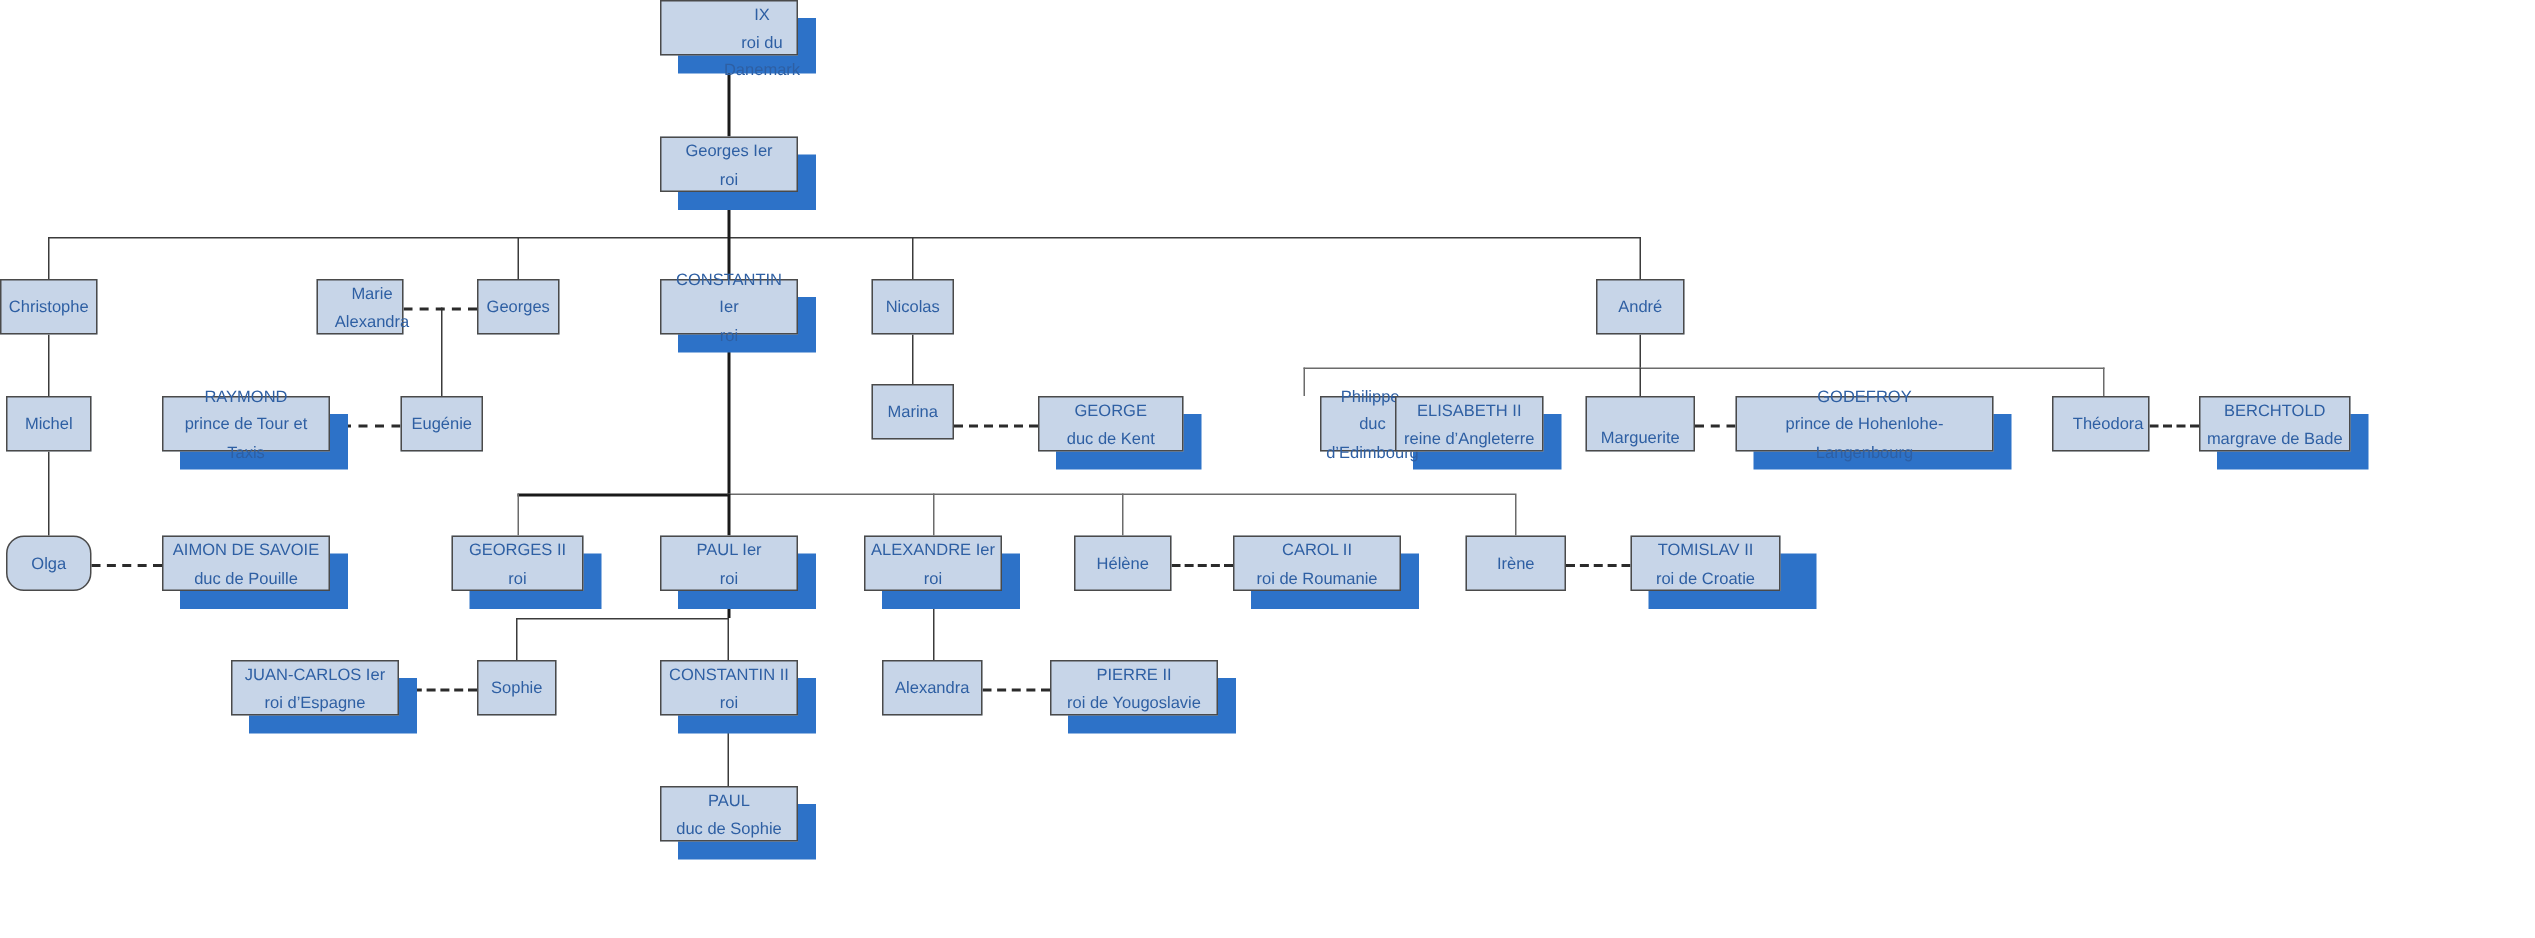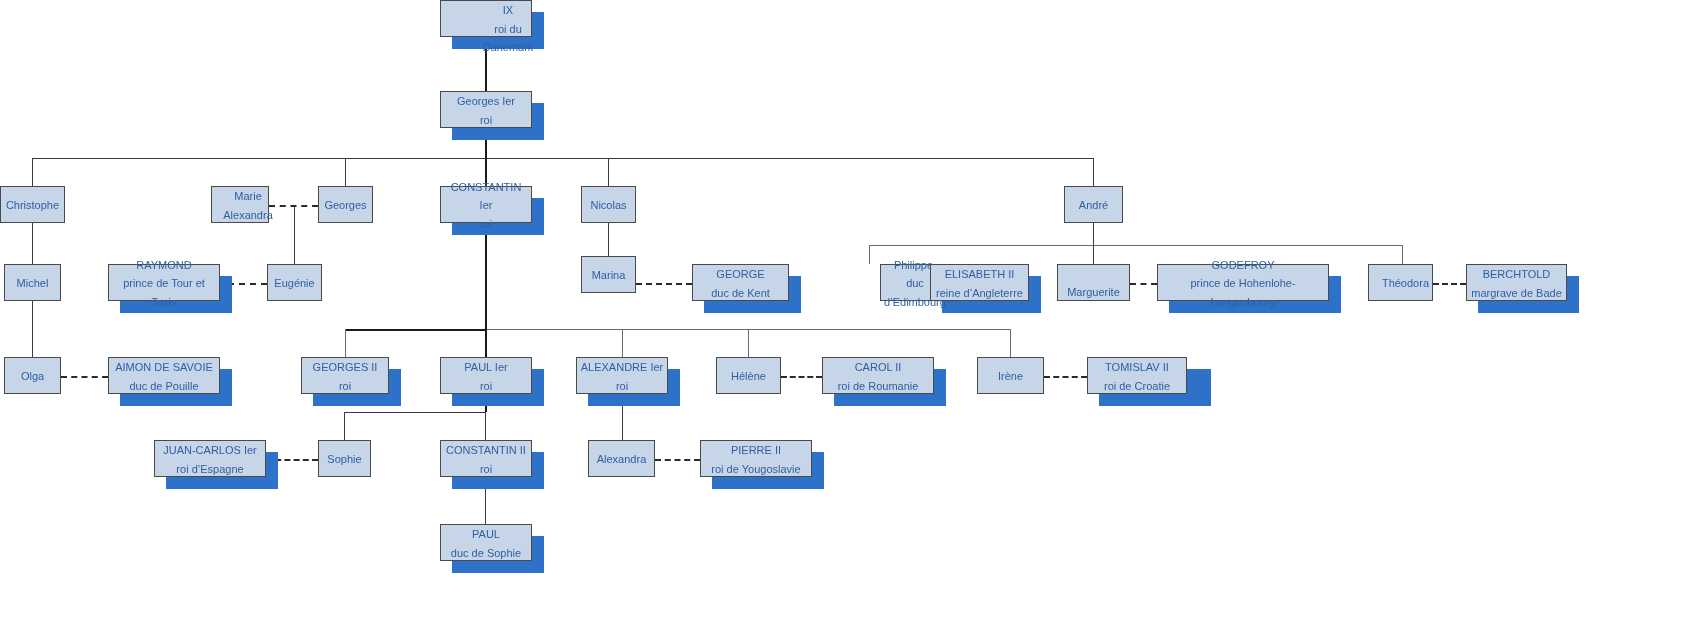--- a/index.html
+++ b/index.html
@@ -144,21 +144,21 @@
       <div class="node" style="left: 1157px; top: 264px; width: 172px; height: 37px;">
         <span class="t"><span class="l1">GODEFROY</span><br><span class="l2">prince de Hohenlohe-Langenbourg</span></span>
       </div>
       <div class="node" style="left: 1368px; top: 264px; width: 65px; height: 37px; justify-content: flex-end;">
         <span class="t"><span class="l1">Théodora</span></span>
       </div>
       <div class="shadow" style="left: 1478px; top: 276px; width: 101px; height: 37px;"></div>
       <div class="node" style="left: 1466px; top: 264px; width: 101px; height: 37px;">
         <span class="t"><span class="l1">BERCHTOLD</span><br><span class="l2">margrave de Bade</span></span>
       </div>
-      <div class="node" style="left: 4px; top: 357px; width: 57px; height: 37px;">
+      <div class="node" style="left: 4px; top: 357px; width: 57px; height: 37px; border-radius: 12px;">
         <span class="t"><span class="l1">Olga</span></span>
       </div>
       <div class="shadow" style="left: 120px; top: 369px; width: 112px; height: 37px;"></div>
       <div class="node" style="left: 108px; top: 357px; width: 112px; height: 37px;">
         <span class="t"><span class="l1">AIMON DE SAVOIE</span><br><span class="l2">duc de Pouille</span></span>
       </div>
       <div class="shadow" style="left: 313px; top: 369px; width: 88px; height: 37px;"></div>
       <div class="node" style="left: 301px; top: 357px; width: 88px; height: 37px;">
         <span class="t"><span class="l1">GEORGES II</span><br><span class="l2">roi</span></span>
       </div>

